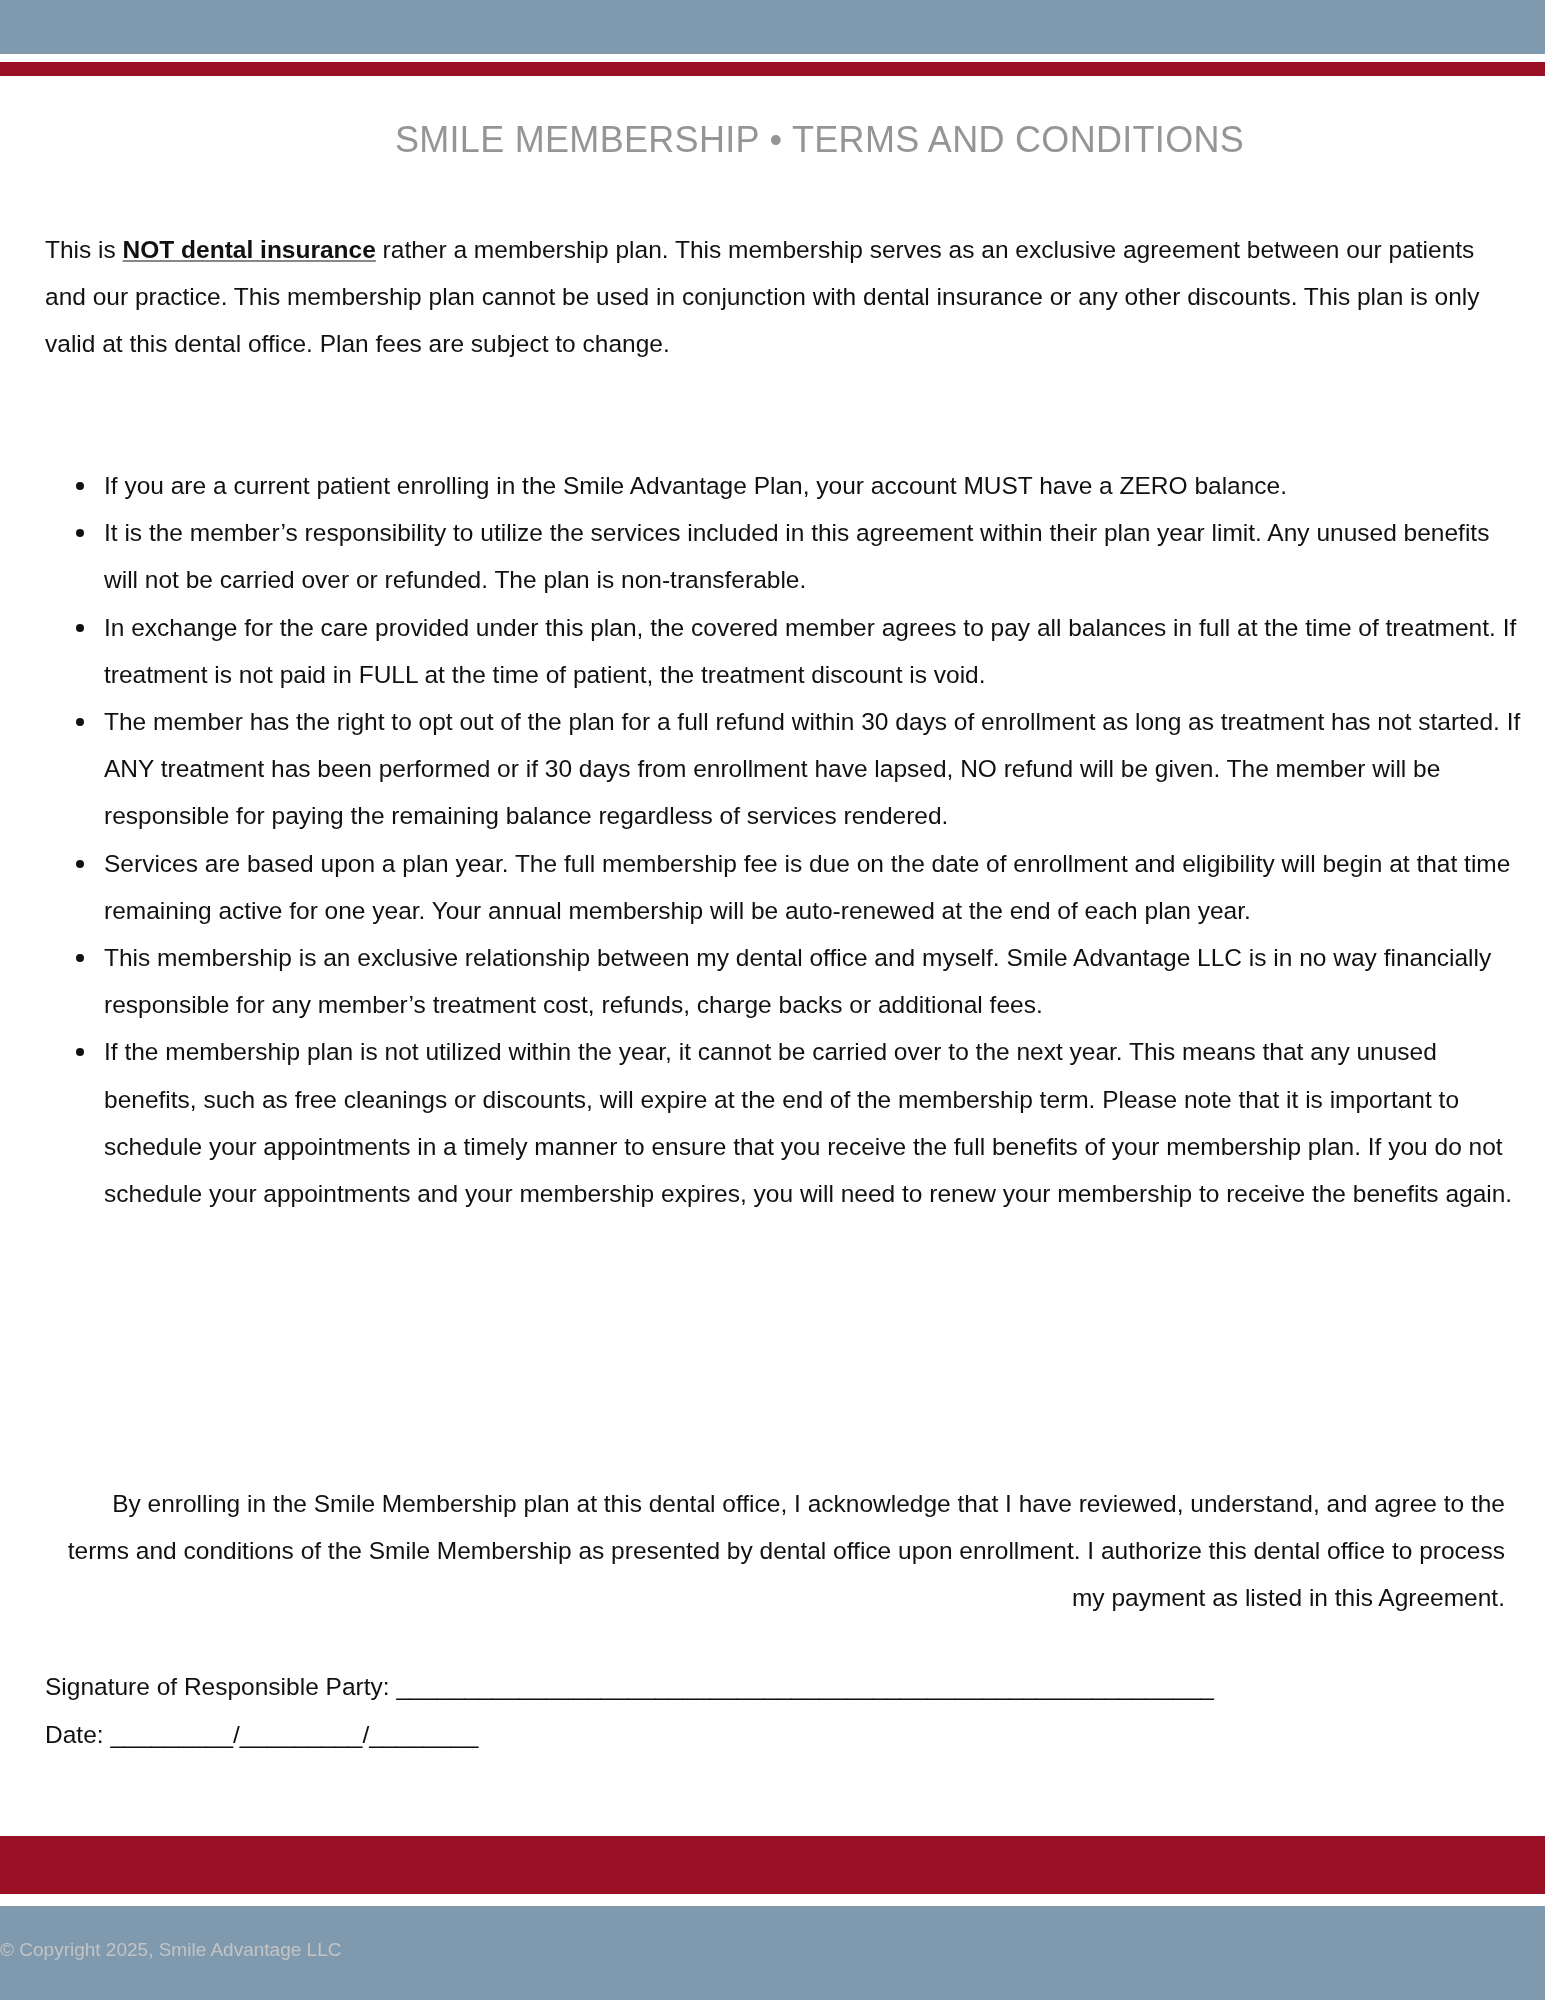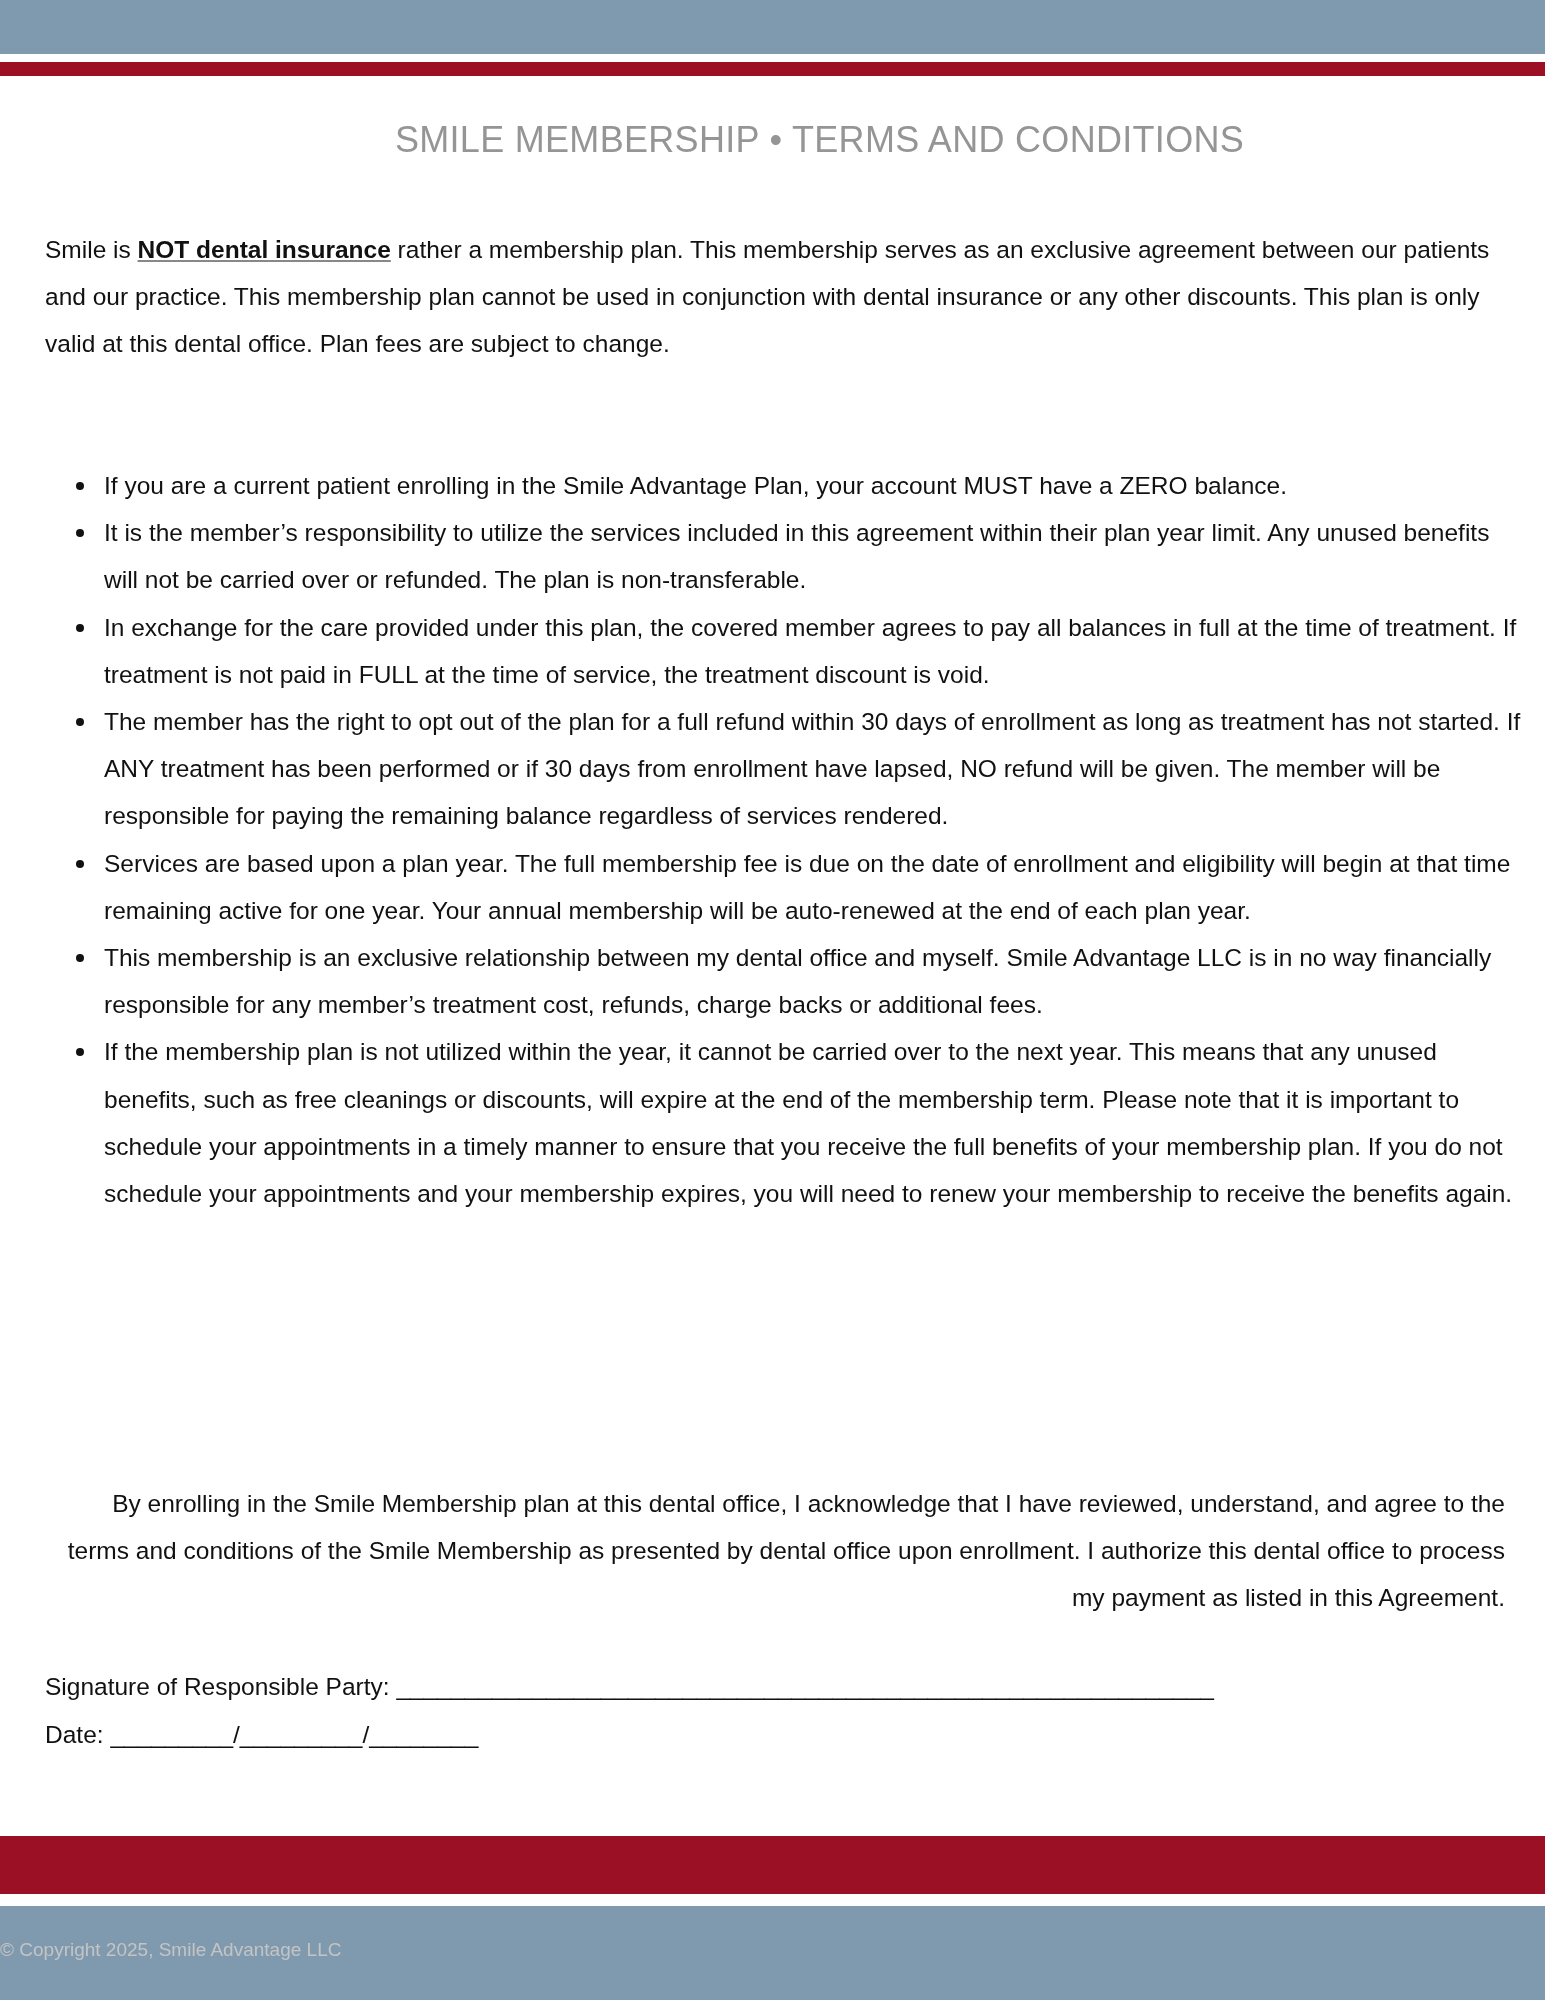--- a/index.html
+++ b/index.html
@@ -98,27 +98,27 @@
   </style>
 </head>
 <body>
 
 <div class="bar top-blue"></div>
 <div class="bar top-red"></div>
 
 <h1 class="title" style="margin:0;font-weight:normal;padding-left:47px;">SMILE MEMBERSHIP • TERMS AND CONDITIONS</h1>
 
 <p class="content intro" style="margin:0;">
-  <span>Smile is </span><strong>NOT dental insurance</strong><span> rather a membership plan. This membership serves as an exclusive agreement between our patients and our practice. This membership plan cannot be used in conjunction with dental insurance or any other discounts. This plan is only valid at this dental office. Plan fees are subject to change.</span>
+  <span>This is </span><strong>NOT dental insurance</strong><span> rather a membership plan. This membership serves as an exclusive agreement between our patients and our practice. This membership plan cannot be used in conjunction with dental insurance or any other discounts. This plan is only valid at this dental office. Plan fees are subject to change.</span>
 </p>
 
 <ul class="terms">
   <li><span class="bullet"></span><span>If you are a current patient enrolling in the Smile Advantage Plan, your account MUST have a ZERO balance.</span></li>
   <li><span class="bullet"></span><span>It is the member’s responsibility to utilize the services included in this agreement within their plan year limit. Any unused benefits will not be carried over or refunded. The plan is non-transferable.</span></li>
-  <li><span class="bullet"></span><span>In exchange for the care provided under this plan, the covered member agrees to pay all balances in full at the time of treatment. If treatment is not paid in FULL at the time of service, the treatment discount is void.</span></li>
+  <li><span class="bullet"></span><span>In exchange for the care provided under this plan, the covered member agrees to pay all balances in full at the time of treatment. If treatment is not paid in FULL at the time of patient, the treatment discount is void.</span></li>
   <li><span class="bullet"></span><span>The member has the right to opt out of the plan for a full refund within 30 days of enrollment as long as treatment has not started. If ANY treatment has been performed or if 30 days from enrollment have lapsed, NO refund will be given. The member will be responsible for paying the remaining balance regardless of services rendered.</span></li>
   <li><span class="bullet"></span><span>Services are based upon a plan year. The full membership fee is due on the date of enrollment and eligibility will begin at that time remaining active for one year. Your annual membership will be auto-renewed at the end of each plan year.</span></li>
   <li><span class="bullet"></span><span>This membership is an exclusive relationship between my dental office and myself. Smile Advantage LLC is in no way financially responsible for any member’s treatment cost, refunds, charge backs or additional fees.</span></li>
   <li><span class="bullet"></span><span>If the membership plan is not utilized within the year, it cannot be carried over to the next year. This means that any unused benefits, such as free cleanings or discounts, will expire at the end of the membership term. Please note that it is important to schedule your appointments in a timely manner to ensure that you receive the full benefits of your membership plan. If you do not schedule your appointments and your membership expires, you will need to renew your membership to receive the benefits again.</span></li>
 </ul>
 
 <p class="content ack" style="margin:0;">By enrolling in the Smile Membership plan at this dental office, I acknowledge that I have reviewed, understand, and agree to the terms and conditions of the Smile Membership as presented by dental office upon enrollment. I authorize this dental office to process my payment as listed in this Agreement.</p>
 
 <div class="sig-line sig"><span>Signature of Responsible Party: </span><span>____________________________________________________________</span></div>
 

